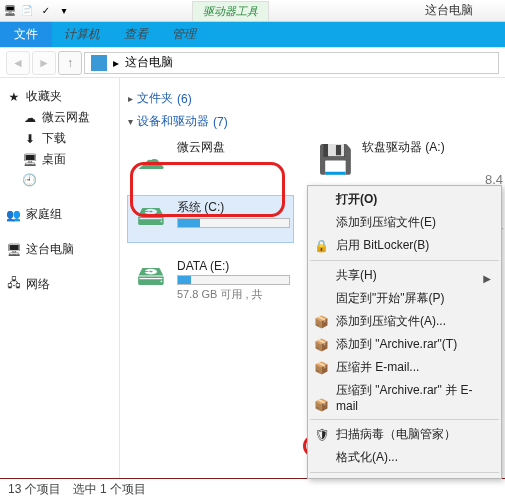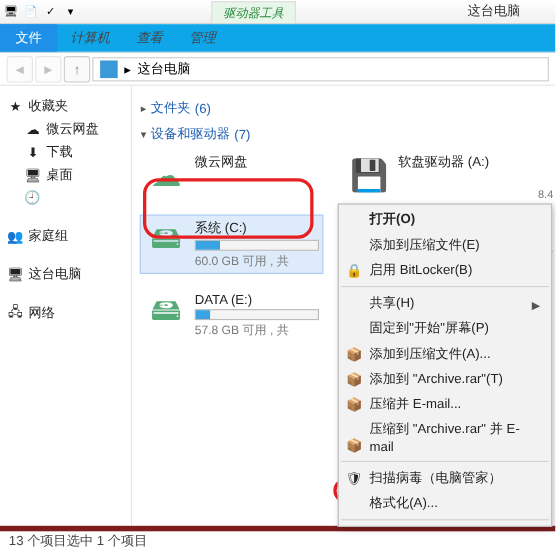--- a/index.html
+++ b/index.html
@@ -39,21 +39,21 @@
     .drive .d-sub { font-size:11px; color:#7a7a7a;}
     .highlight-red { position:absolute; border:3px solid #e62020; border-radius:14px; pointer-events:none;}
     .highlight-c { left:130px; top:162px; width:155px; height:55px;}
     .highlight-prop { left:303px; top:435px; width:150px; height:22px;}
     .ctx-menu { position:absolute; left:307px; top:185px; width:195px; background:#f2f2f2; border:1px solid #b8b8b8; box-shadow:2px 2px 6px rgba(0,0,0,.25); padding:2px 0; z-index:20;}
     .ctx-item { display:flex; align-items:flex-end; gap:6px; padding:3px 10px 3px 28px; position:relative; font-size:12px; color:#222;}
     .ctx-item.bold { font-weight:bold;}
     .ctx-item .ci-ico { position:absolute; left:6px; width:16px; height:16px; display:flex; align-items:center; justify-content:center; font-size:12px;}
     .ctx-item .sub-arrow { margin-left:auto; font-size:10px; color:#555;}
     .ctx-sep { height:1px; background:#d0d0d0; margin:3px 2px;}
-    .statusbar { position:absolute; left:0; bottom:0; height:22px; width:100%; border-top:5px solid #7f1d1d; display:flex; align-items:center; padding:0 8px; font-size:12px; color:#444; background:#fff;}
+    .statusbar { position:absolute; left:0; bottom:0; height:22px; width:100%; border-top:1px solid #7f1d1d; display:flex; align-items:center; padding:0 8px; gap:12px; font-size:12px; color:#444; background:#fff;}
   </style>
 </head>
 <body>
 
 <div class="titlebar">
   <div class="sys-icons">
     <span class="ico">🖥</span>
     <span class="ico">📄</span>
     <span class="ico">✓</span>
     <span class="ico">▾</span>
@@ -152,21 +152,20 @@
         </div>
       </div>
     <div class="drives" id="drives-row2">
         <div class="drive selected">
           <div class="d-ico">🖴</div>
     <div class="d-info">
             <div class="d-name">系统 (C:)</div>
             <div class="bar">
               <div class="fill" style="width:20%"></div>
             </div>
-            <div class="d-sub">60.0 GB 可用 , 共</div>
           </div>
         </div>
         <div class="drive">
           <div class="d-ico">🖴</div>
     <div class="d-info">
             <div class="d-name">系统 (D:)</div>
             <div class="bar">
               <div class="fill" style="width:30%"></div>
             </div>
           </div>
@@ -184,21 +183,21 @@
           </div>
         </div>
         <div class="drive">
           <div class="d-ico">💿</div>
     <div class="d-info">
             <div class="d-name">DVD 驱动器 (G:)</div>
           </div>
         </div>
       </div>
 
-    <div style="position:absolute; right:2px; top:94px; font-size:10px; color:#7a7a7a;">8.4</div>
+    <div style="position:absolute; right:2px; top:94px; font-size:13px; color:#7a7a7a;">8.4</div>
     <div style="position:absolute; right:2px; top:148px; font-size:11px; color:#7a7a7a;">7.7</div>
   </div>
 </div>
 
 <div class="ctx-menu" id="ctx">
     <div class="ctx-item bold">
       <span>打开(O)</span>
     </div>
     <div class="ctx-item">
       <span>添加到压缩文件(E)</span>

